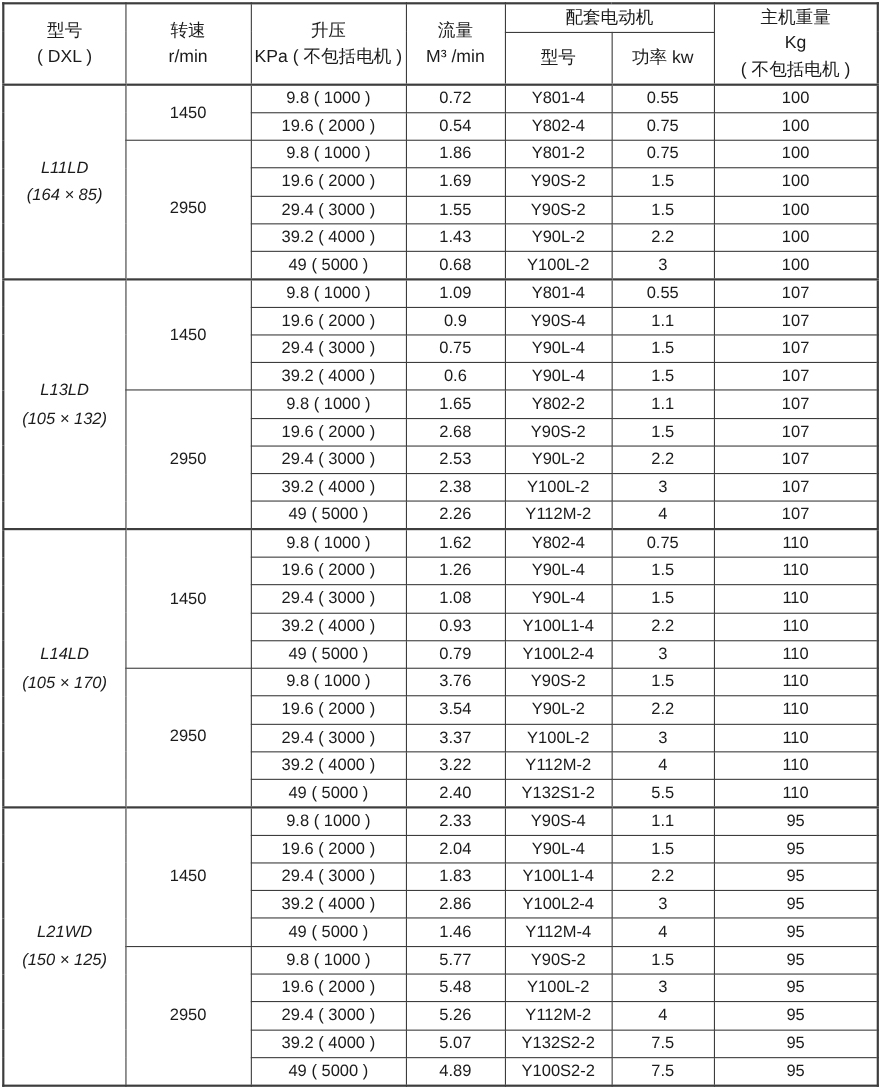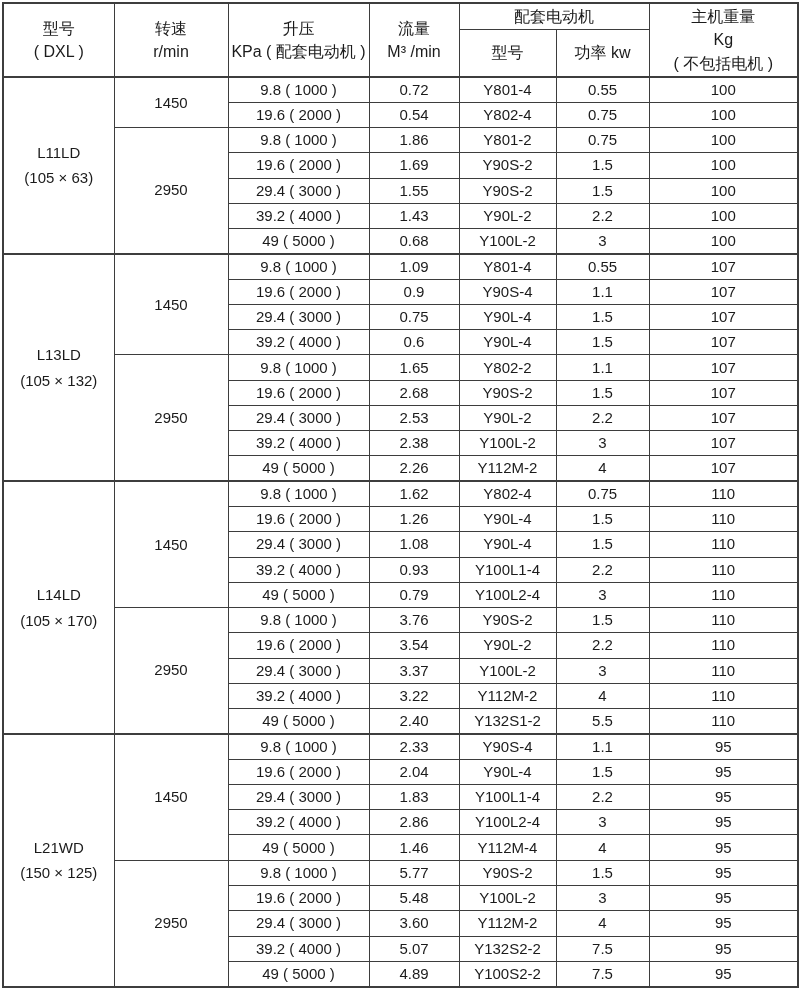--- a/index.html
+++ b/index.html
@@ -34,21 +34,21 @@
     font-size: 16px;
     line-height: 1.45;
   }
   .spec-table thead tr.group-row th { height: 26px; }
   .spec-table thead tr.sub-row th { height: 48px; }
   .spec-table tbody td {
     font-size: 15px;
     height: 25px;
     line-height: 1.2;
   }
-  .spec-table tbody td.model-cell div { line-height: 1.7; }
+  .spec-table tbody td.model-cell div { line-height: 1.7; font-style: italic; }
   
   .spec-table thead th { border-bottom-color: #3d3d3d; }
   .spec-table tbody tr.section-start td { border-top-width: 2px; }
 </style>
 </head>
 <body>
 
 <div class="page">
   <table class="spec-table">
     <colgroup>
@@ -65,21 +65,21 @@
         <th rowspan="2">
           <div>型号</div>
           <div>( DXL )</div>
         </th>
         <th rowspan="2">
           <div>转速</div>
           <div>r/min</div>
         </th>
         <th rowspan="2">
           <div>升压</div>
-          <div>KPa ( 配套电动机 )</div>
+          <div>KPa ( 不包括电机 )</div>
         </th>
         <th rowspan="2">
           <div>流量</div>
           <div>M³ /min</div>
         </th>
         <th colspan="2">配套电动机</th>
         <th rowspan="2">
           <div>主机重量</div>
           <div>Kg</div>
           <div>( 不包括电机 )</div>
@@ -87,21 +87,21 @@
       </tr>
       <tr class="sub-row">
         <th>型号</th>
         <th>功率 kw</th>
       </tr>
     </thead>
     <tbody id="table-body">
         <tr class="section-start">
           <td rowspan="7" class="model-cell">
             <div>L11LD</div>
-            <div>(105 × 63)</div>
+            <div>(164 × 85)</div>
           </td>
           <td rowspan="2">1450</td>
           <td>9.8 ( 1000 )</td>
           <td>0.72</td>
           <td>Y801-4</td>
           <td>0.55</td>
           <td>100</td>
         </tr>
         <tr>
           <td>19.6 ( 2000 )</td>
@@ -341,21 +341,21 @@
         </tr>
         <tr>
           <td>19.6 ( 2000 )</td>
           <td>5.48</td>
           <td>Y100L-2</td>
           <td>3</td>
           <td>95</td>
         </tr>
         <tr>
           <td>29.4 ( 3000 )</td>
-          <td>3.60</td>
+          <td>5.26</td>
           <td>Y112M-2</td>
           <td>4</td>
           <td>95</td>
         </tr>
         <tr>
           <td>39.2 ( 4000 )</td>
           <td>5.07</td>
           <td>Y132S2-2</td>
           <td>7.5</td>
           <td>95</td>

